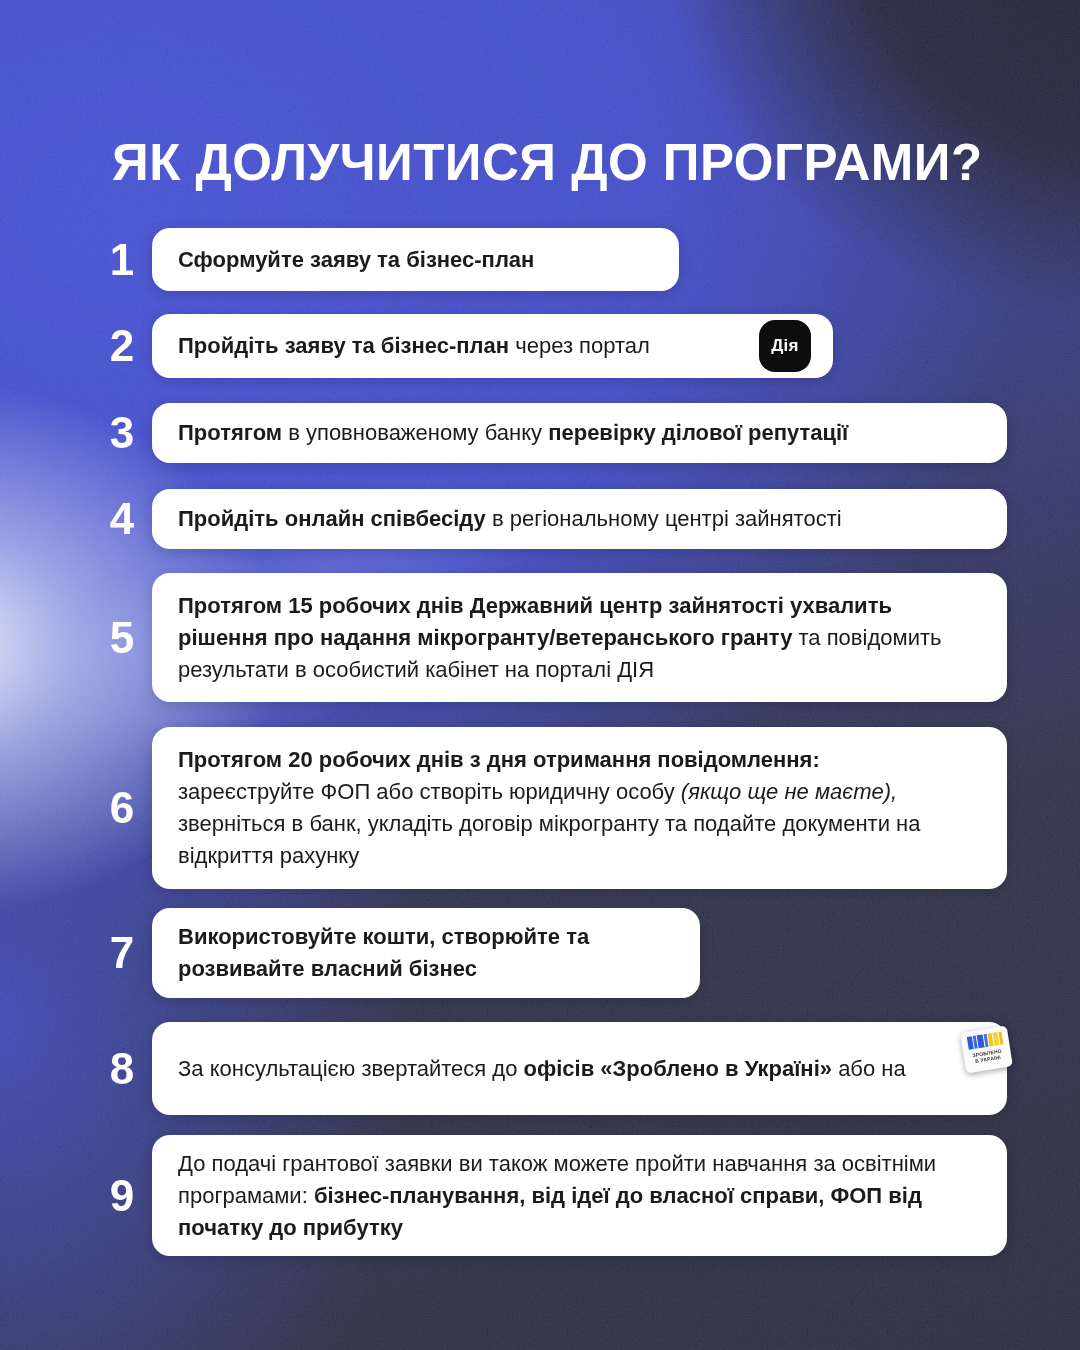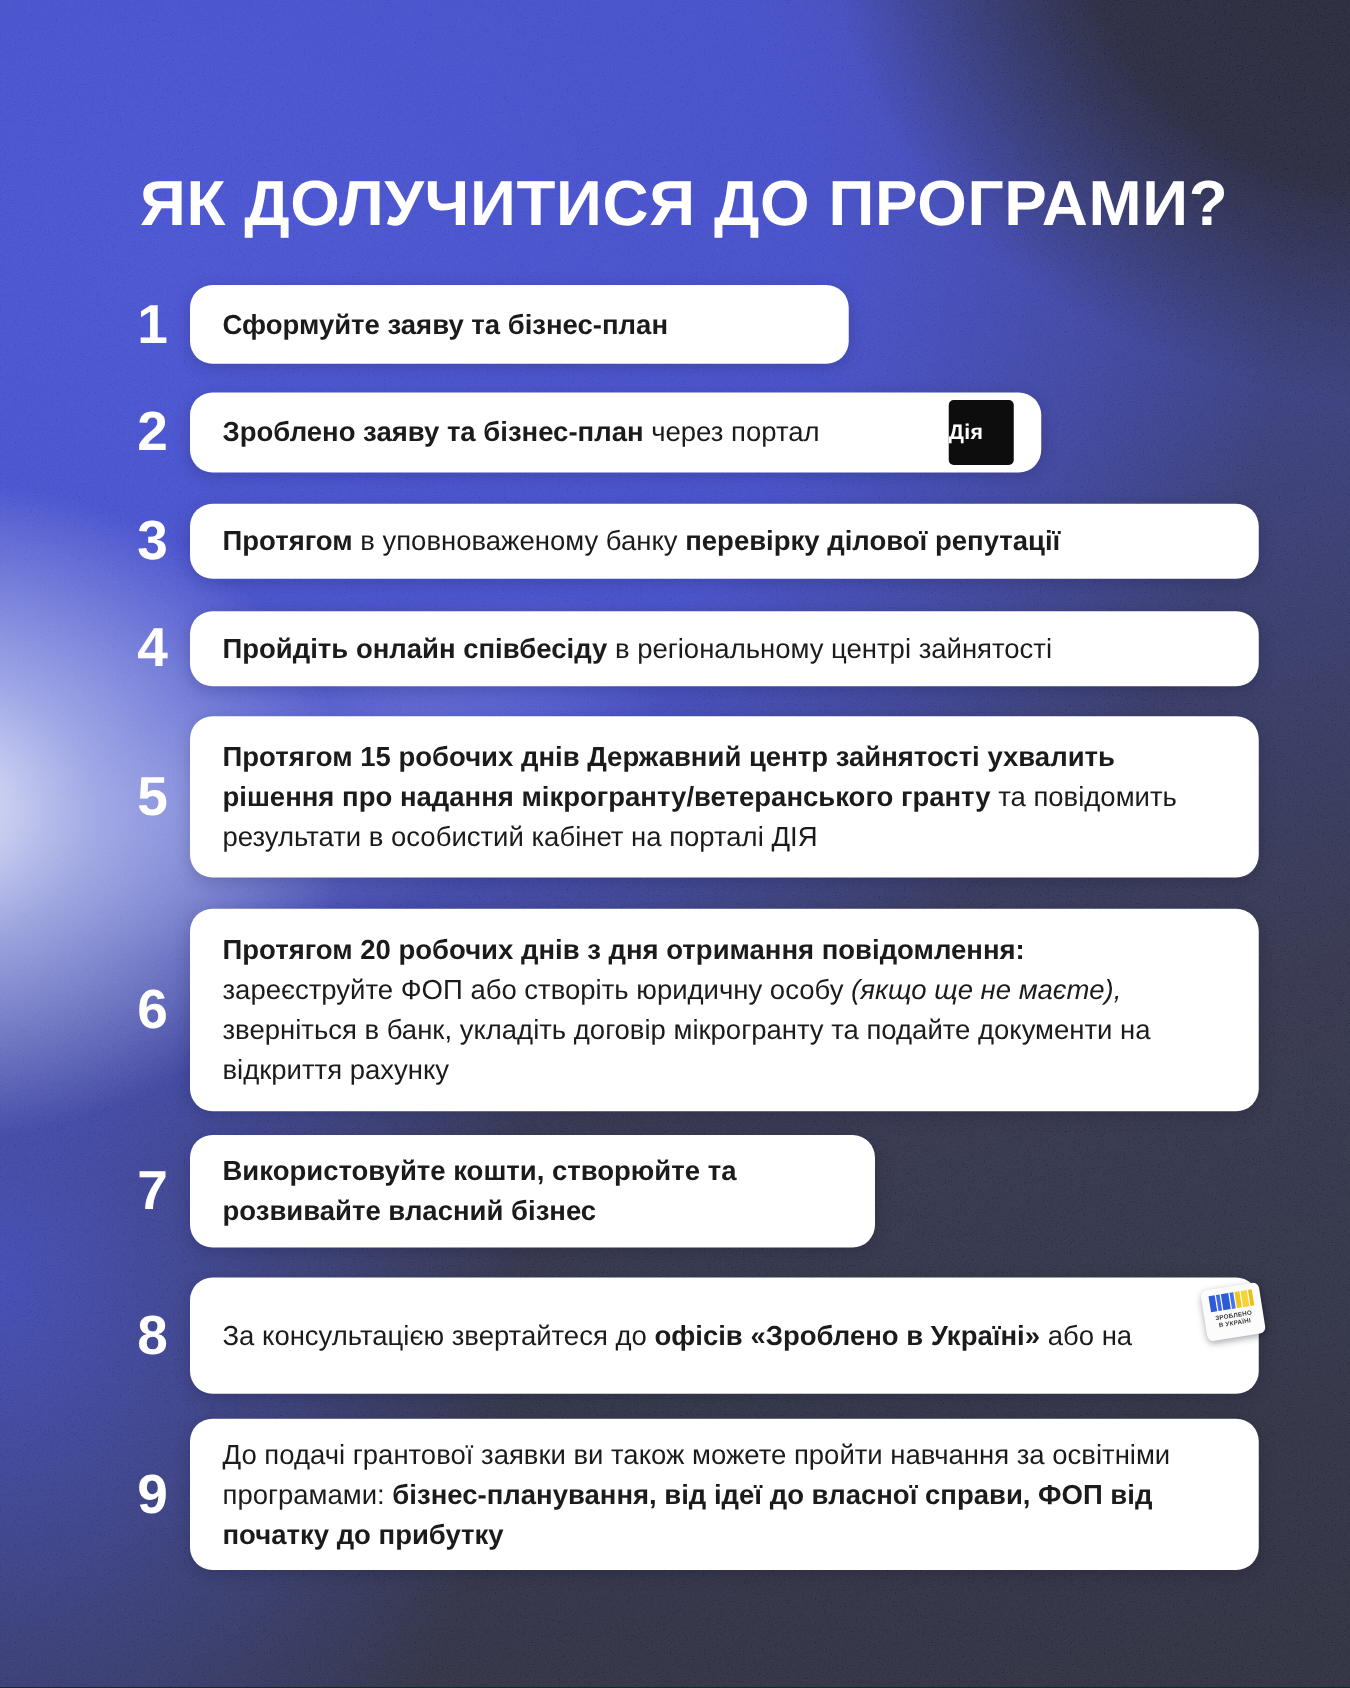--- a/index.html
+++ b/index.html
@@ -4,21 +4,21 @@
 <style>
   * { margin: 0; padding: 0; box-sizing: border-box; }
   html, body { background: #0d0f22; }
   body { font-family: "Liberation Sans", "DejaVu Sans", sans-serif; }
 
   .poster {
     position: relative;
     width: 1080px;
     height: 1350px;
     overflow: hidden;
-    background: #14532d;
+    background: #ec4899;
   }
 
   .bg {
     position: absolute;
     inset: 0;
     background:
       radial-gradient(ellipse 560px 430px at -6% 48%, rgba(242,245,253,0.96) 0%, rgba(206,215,246,0.60) 26%, rgba(160,175,235,0) 62%),
       radial-gradient(ellipse 640px 540px at 104% -5%, #07081a 0%, rgba(8,9,26,0.90) 40%, rgba(8,9,26,0) 72%),
       radial-gradient(ellipse 1180px 960px at 12% 16%, #2e3aca 0%, #2a35c0 45%, rgba(42,53,191,0) 76%),
       radial-gradient(ellipse 640px 820px at 0% 76%, rgba(41,53,188,0.85) 0%, rgba(41,53,188,0) 66%),
@@ -95,24 +95,24 @@
   .card-with-icon .card-text { padding-right: 88px; }
 
   .diia-badge {
     position: absolute;
     right: 22px;
     top: 50%;
     transform: translateY(-50%);
     width: 52px;
     height: 52px;
     background: #0d0d0d;
-    border-radius: 4px;
+    border-radius: 16px;
     display: flex;
     align-items: center;
-    justify-content: flex-start;
+    justify-content: center;
     color: #ffffff;
     font-size: 17px;
     font-weight: 700;
     letter-spacing: 0.3px;
   }
 
   .miu-badge {
     position: absolute;
     right: -3px;
     top: 7px;
@@ -165,21 +165,21 @@
   <div class="step" style="top:228px; width:527px; height:63px;">
     <div class="num">1</div>
     <div class="card">
       <div class="card-text"><span class="sb">Сформуйте заяву та бізнес-план</span></div>
     </div>
   </div>
 
   <div class="step" style="top:314px; width:681px; height:64px;">
     <div class="num">2</div>
     <div class="card card-with-icon">
-      <div class="card-text"><span class="sb">Зроблено заяву та бізнес-план</span><span class="sr"> через портал</span></div>
+      <div class="card-text"><span class="sb">Пройдіть заяву та бізнес-план</span><span class="sr"> через портал</span></div>
       <div class="diia-badge">
           <span>Дія</span>
         </div>
     </div>
   </div>
 
   <div class="step" style="top:403px; width:855px; height:60px;">
     <div class="num">3</div>
     <div class="card">
       <div class="card-text"><span class="sb">Протягом</span><span class="sr"> в уповноваженому банку </span><span class="sb">перевірку ділової репутації</span></div>

